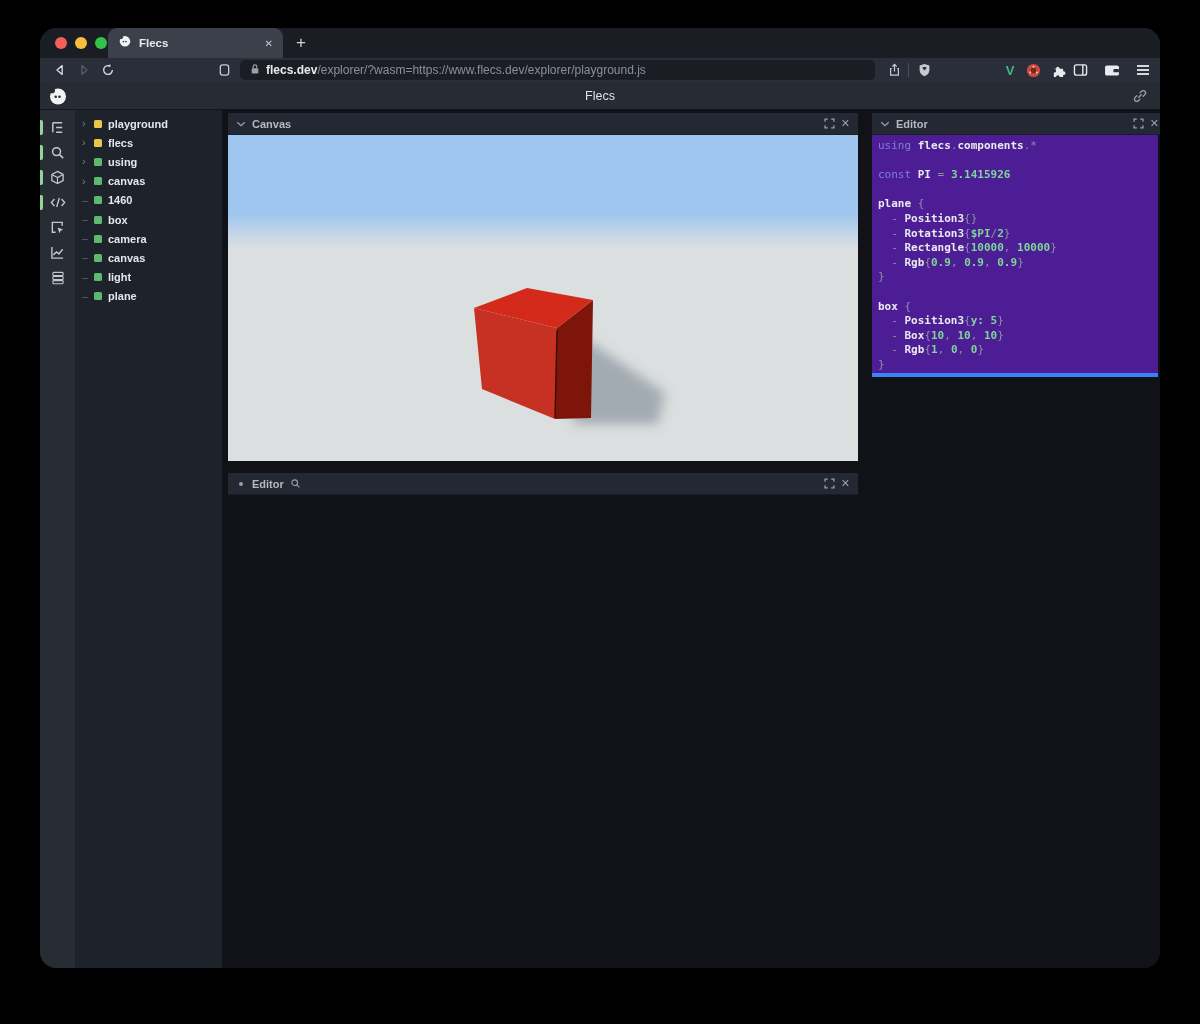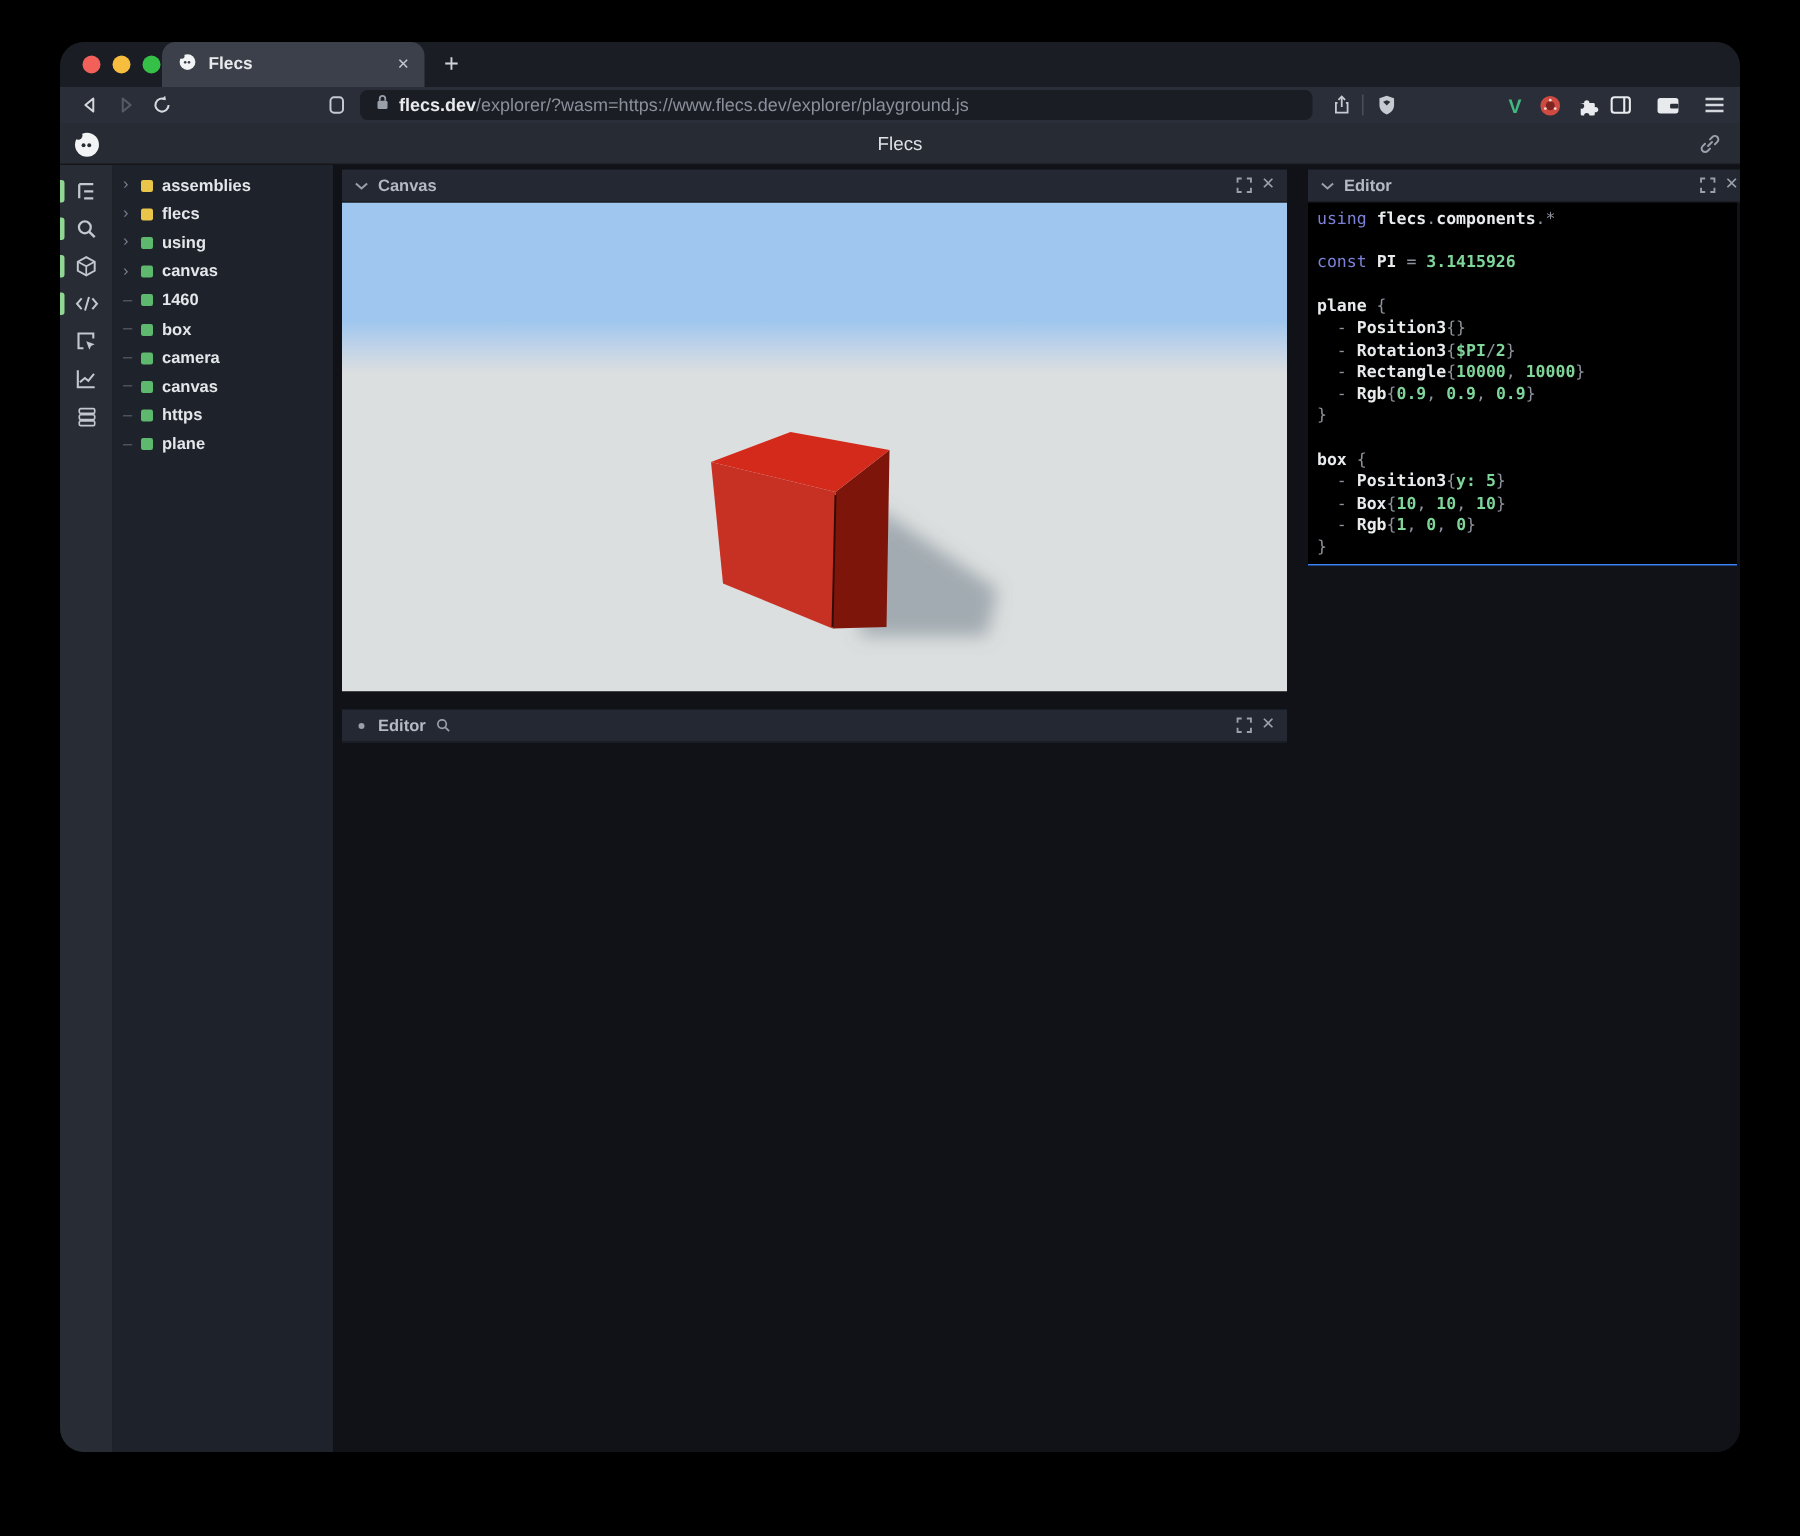--- a/index.html
+++ b/index.html
@@ -48,21 +48,21 @@
   .panel-header { position:absolute; height:22px; background:#232832; border-bottom:1px solid #1a1d24; display:flex; align-items:center; padding:0 8px; gap:6px; }
   .panel-title { font-size:11px; font-weight:700; color:#b4b9c2; flex:1; }
   .ph-ico { display:flex; align-items:center; }
   .ph-close { font-size:11px; color:#9aa0aa; line-height:1; }
   .bullet { width:4px; height:4px; border-radius:50%; background:#9aa0aa; margin:0 3px; }
 
   .canvas-header { left:6px; top:3px; width:630px; }
   .scene { position:absolute; left:6px; top:25px; width:630px; height:326px; }
   .search-header { left:6px; top:363px; width:630px; }
   .editor-header { left:650px; top:3px; width:295px; }
-  .editor-body { position:absolute; left:650px; top:25px; width:286px; height:242px; background:#000000; border-bottom:1px solid #3b82f6; padding:4px 0 0 6px; overflow:hidden; }
+  .editor-body { position:absolute; left:650px; top:25px; width:286px; height:242px; background:#4c1d95; border-bottom:4px solid #3b82f6; padding:4px 0 0 6px; overflow:hidden; }
   .code { font-family:"DejaVu Sans Mono", monospace; font-size:11px; white-space:pre; }
   .cl { height:14.6px; line-height:14.6px; }
   .t-kw { color:var(--syntax-keyword); }
   .t-id { color:var(--syntax-ident); font-weight:bold; }
   .t-pu { color:var(--syntax-punct); }
   .t-num { color:var(--syntax-number); font-weight:bold; }
   .t-pl { color:#c8ccd2; }
 </style>
 </head>
 <body>
@@ -233,21 +233,21 @@
             <rect x="2" y="5.9" width="11" height="3.4" rx="1" fill="none" stroke="#c3c7cf" stroke-width="1.2"></rect>
             <rect x="2" y="10.3" width="11" height="3.4" rx="1" fill="none" stroke="#c3c7cf" stroke-width="1.2"></rect>
           </svg>
       </div>
     </div>
 
     <div class="treepanel" id="entity-tree">
         <div class="tree-row">
           <span class="tw arrow">›</span>
           <span class="sq" style="background: rgb(233, 198, 74);"></span>
-          <span class="tl">assemblies</span>
+          <span class="tl">playground</span>
         </div>
         <div class="tree-row">
           <span class="tw arrow">›</span>
           <span class="sq" style="background: rgb(233, 198, 74);"></span>
           <span class="tl">flecs</span>
         </div>
         <div class="tree-row">
           <span class="tw arrow">›</span>
           <span class="sq" style="background: rgb(94, 185, 111);"></span>
           <span class="tl">using</span>
@@ -273,21 +273,21 @@
           <span class="tl">camera</span>
         </div>
         <div class="tree-row">
           <span class="tw dash">–</span>
           <span class="sq" style="background: rgb(94, 185, 111);"></span>
           <span class="tl">canvas</span>
         </div>
         <div class="tree-row">
           <span class="tw dash">–</span>
           <span class="sq" style="background: rgb(94, 185, 111);"></span>
-          <span class="tl">https</span>
+          <span class="tl">light</span>
         </div>
         <div class="tree-row">
           <span class="tw dash">–</span>
           <span class="sq" style="background: rgb(94, 185, 111);"></span>
           <span class="tl">plane</span>
         </div>
       </div>
 
     <div class="main">
 

